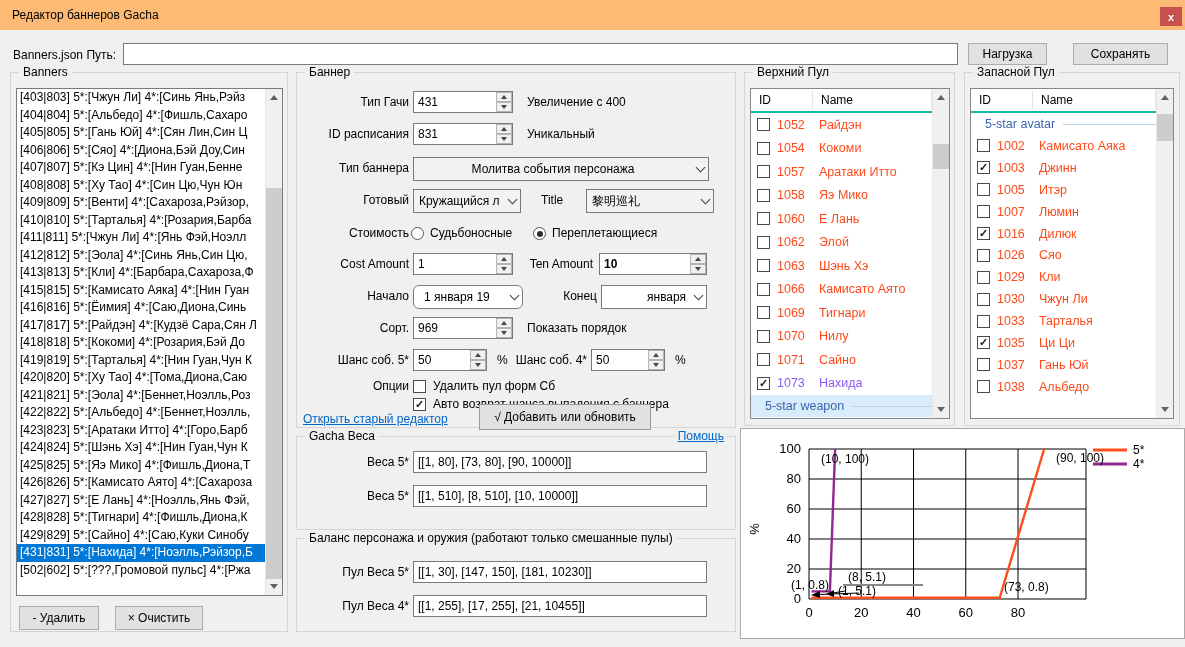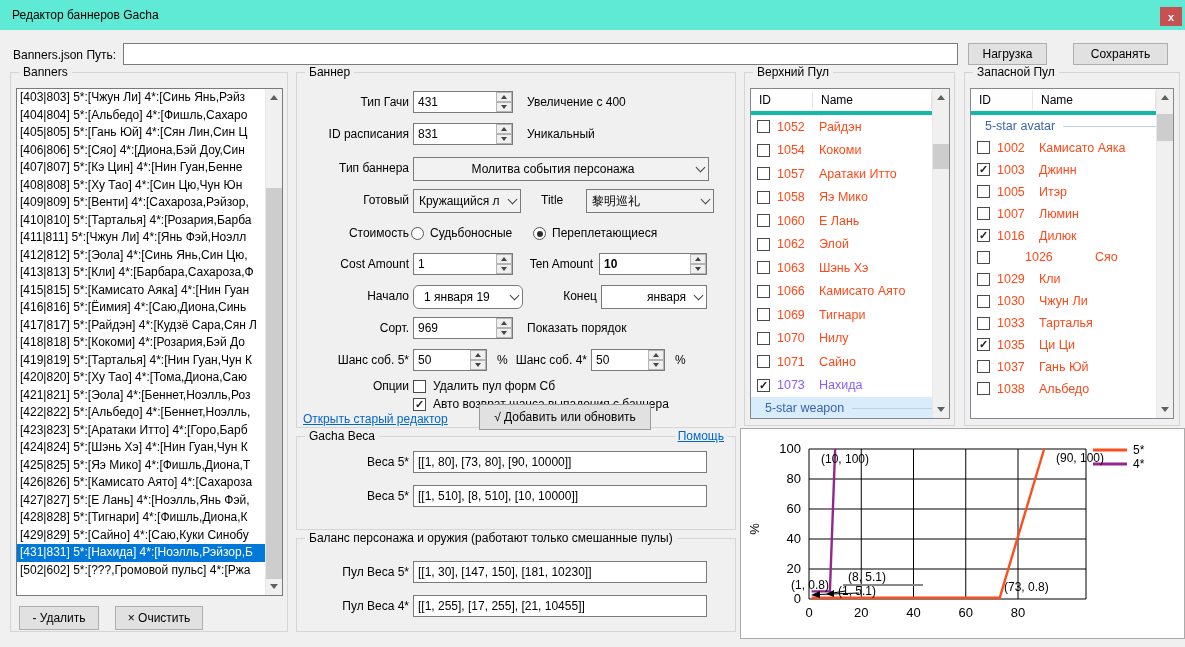--- a/index.html
+++ b/index.html
@@ -1,18 +1,18 @@
 <!DOCTYPE html>
 <html><head>
 <meta charset="utf-8">
 <style>
   html,body{margin:0;padding:0;background:#d8d8d8;font-family:"Liberation Sans",sans-serif;}
   .window{position:relative;width:1185px;height:647px;background:#f0f0f0;outline:1px solid #838383;overflow:hidden;}
   
-  .titlebar{position:absolute;left:0;top:0;width:1185px;height:30px;background:#5eead4;}
+  .titlebar{position:absolute;left:0;top:0;width:1185px;height:30px;background:#fdba74;}
   .titlebar .title{position:absolute;left:12px;top:8px;font-size:12px;color:#000;}
   .close{position:absolute;right:3px;top:7px;width:22px;height:19px;background:#c75050;color:#fff;
          display:flex;align-items:center;justify-content:center;font-size:11px;font-weight:bold;cursor:default;}
   
   .lbl{font-size:12px;color:#000;white-space:nowrap;}
   .path-lbl{position:absolute;left:13px;top:48px;}
   .tbox{position:absolute;border:1px solid #7a7a7a;background:#fff;font:12px "Liberation Sans",sans-serif;
         padding:0 4px;height:22px;box-sizing:border-box;outline:none;}
   .path-input{left:123px;top:43px;width:835px;}
   .btn{position:absolute;background:#e1e1e1;border:1px solid #adadad;font-size:12px;color:#000;
@@ -47,21 +47,21 @@
   .chev{width:16px;display:flex;align-items:center;justify-content:center;}
   .chev i{display:block;width:6px;height:6px;border-right:1.4px solid #444;border-bottom:1.4px solid #444;transform:rotate(45deg);margin-top:-3px;}
   .cb{position:absolute;width:13px;height:13px;border:1px solid #4a4a4a;background:#fff;box-sizing:border-box;
       font-size:11px;line-height:11px;text-align:center;color:#222;}
   .cb.on::after{content:"\2713";font-weight:bold;}
   .radio{position:absolute;width:13px;height:13px;border:1px solid #555;border-radius:50%;background:#fff;box-sizing:border-box;}
   .radio.on::after{content:"";position:absolute;left:2.5px;top:2.5px;width:6px;height:6px;border-radius:50%;background:#2b2b2b;}
   .link{position:absolute;font-size:12px;color:#0066cc;text-decoration:underline;white-space:nowrap;cursor:pointer;}
   
   .lv{position:absolute;background:#fff;border:1px solid #828790;box-sizing:border-box;overflow:hidden;}
-  .lv-head{display:flex;height:22px;border-bottom:4px solid #14b8a6;font-size:12px;color:#000;align-items:center;}
+  .lv-head{display:flex;height:22px;border-bottom:2px solid #14b8a6;font-size:12px;color:#000;align-items:center;}
   .lv-head .h-id{width:62px;padding-left:8px;border-right:1px solid #e5e5e5;height:18px;line-height:18px;box-sizing:border-box;}
   .lv-head .h-name{flex:1;padding-left:8px;border-right:1px solid #e5e5e5;height:18px;line-height:18px;box-sizing:border-box;}
   .lv-row{position:relative;display:flex;align-items:center;font-size:12.5px;}
   .lv-row .cbp{position:relative;width:13px;height:13px;border:1px solid #4a4a4a;background:#fff;box-sizing:border-box;
       margin-left:6px;font-size:11px;line-height:11px;text-align:center;color:#222;flex:none;}
   .lv-id{width:42px;margin-left:7px;flex:none;}
   .lv-sep{display:flex;align-items:center;height:22px;font-size:12.5px;color:#3b64ad;padding-left:14px;}
   .lv-sep.hl{background:#d9ecfb;}
   .lv-sep .sep-line{flex:1;height:1px;background:#bcd3ec;margin:0 8px 0 8px;}
   
@@ -418,21 +418,21 @@
           <div class="lv-row" style="height: 21.9px; color: rgb(253, 74, 26);">
             <span class="cbp cb" style="position: relative; left: 0px; top: 0px;"></span>
             <span class="lv-id">1007</span>
             <span>Люмин</span>
           </div>
           <div class="lv-row" style="height: 21.9px; color: rgb(253, 74, 26);">
             <span class="cbp cb on" style="position: relative; left: 0px; top: 0px;"></span>
             <span class="lv-id">1016</span>
             <span>Дилюк</span>
           </div>
-          <div class="lv-row" style="height: 21.9px; color: rgb(253, 74, 26); gap: 28px;">
+          <div class="lv-row" style="height: 21.9px; color: rgb(253, 74, 26);">
             <span class="cbp cb" style="position: relative; left: 0px; top: 0px;"></span>
             <span class="lv-id">1026</span>
             <span>Сяо</span>
           </div>
           <div class="lv-row" style="height: 21.9px; color: rgb(253, 74, 26);">
             <span class="cbp cb" style="position: relative; left: 0px; top: 0px;"></span>
             <span class="lv-id">1029</span>
             <span>Кли</span>
           </div>
           <div class="lv-row" style="height: 21.9px; color: rgb(253, 74, 26);">

